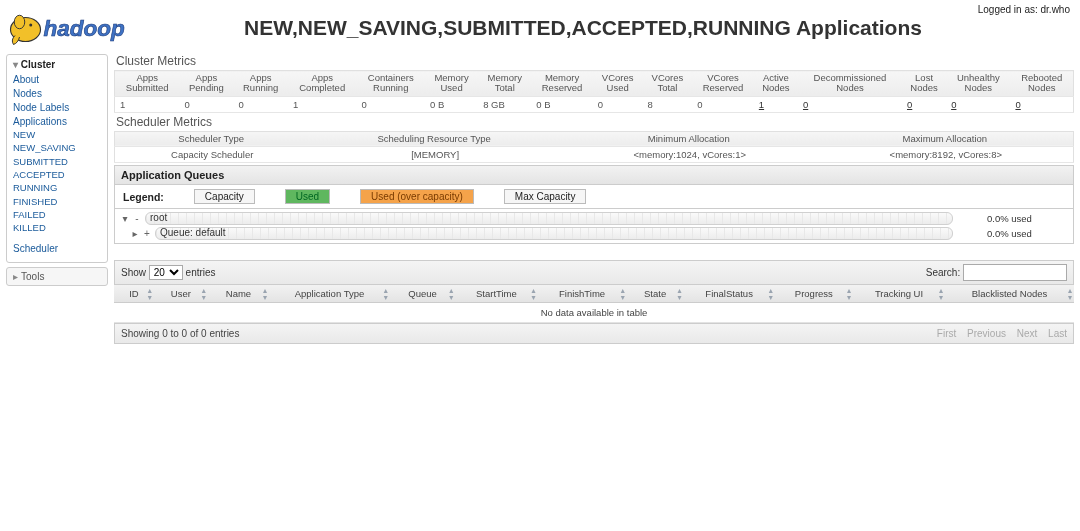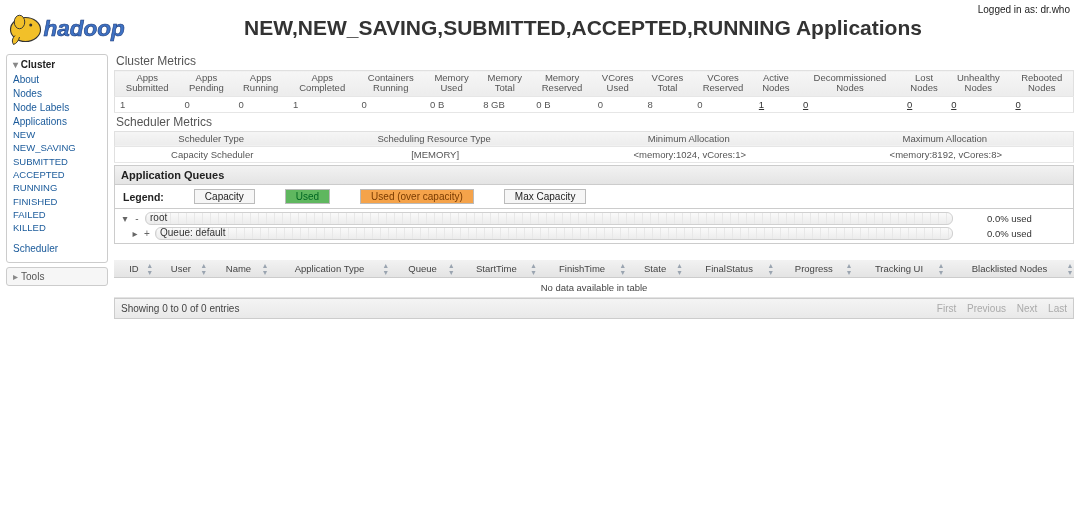--- a/index.html
+++ b/index.html
@@ -181,20 +181,31 @@
         <span class="qtri">▸</span>
         <span class="qtri">+</span>
         <div class="qbar">
             <span class="qlabel">Queue: default</span>
           </div>
         <span class="qused">0.0% used</span>
       </div>
     </div>
 
     <div class="tablewrap">
+      <div class="dt-top">
+        <div>
+          <span>Show</span>
+          <select><option>20</option></select>
+          <span>entries</span>
+        </div>
+        <div>
+          <span>Search:</span>
+          <input type="text" style="">
+        </div>
+      </div>
       <table class="dt">
         <thead>
             <tr id="dt-h">
               <th>ID<span class="sorter">▴<br>▾</span></th>
               <th>User<span class="sorter">▴<br>▾</span></th>
               <th>Name<span class="sorter">▴<br>▾</span></th>
               <th>Application Type<span class="sorter">▴<br>▾</span></th>
               <th>Queue<span class="sorter">▴<br>▾</span></th>
               <th>StartTime<span class="sorter">▴<br>▾</span></th>
               <th>FinishTime<span class="sorter">▴<br>▾</span></th>

